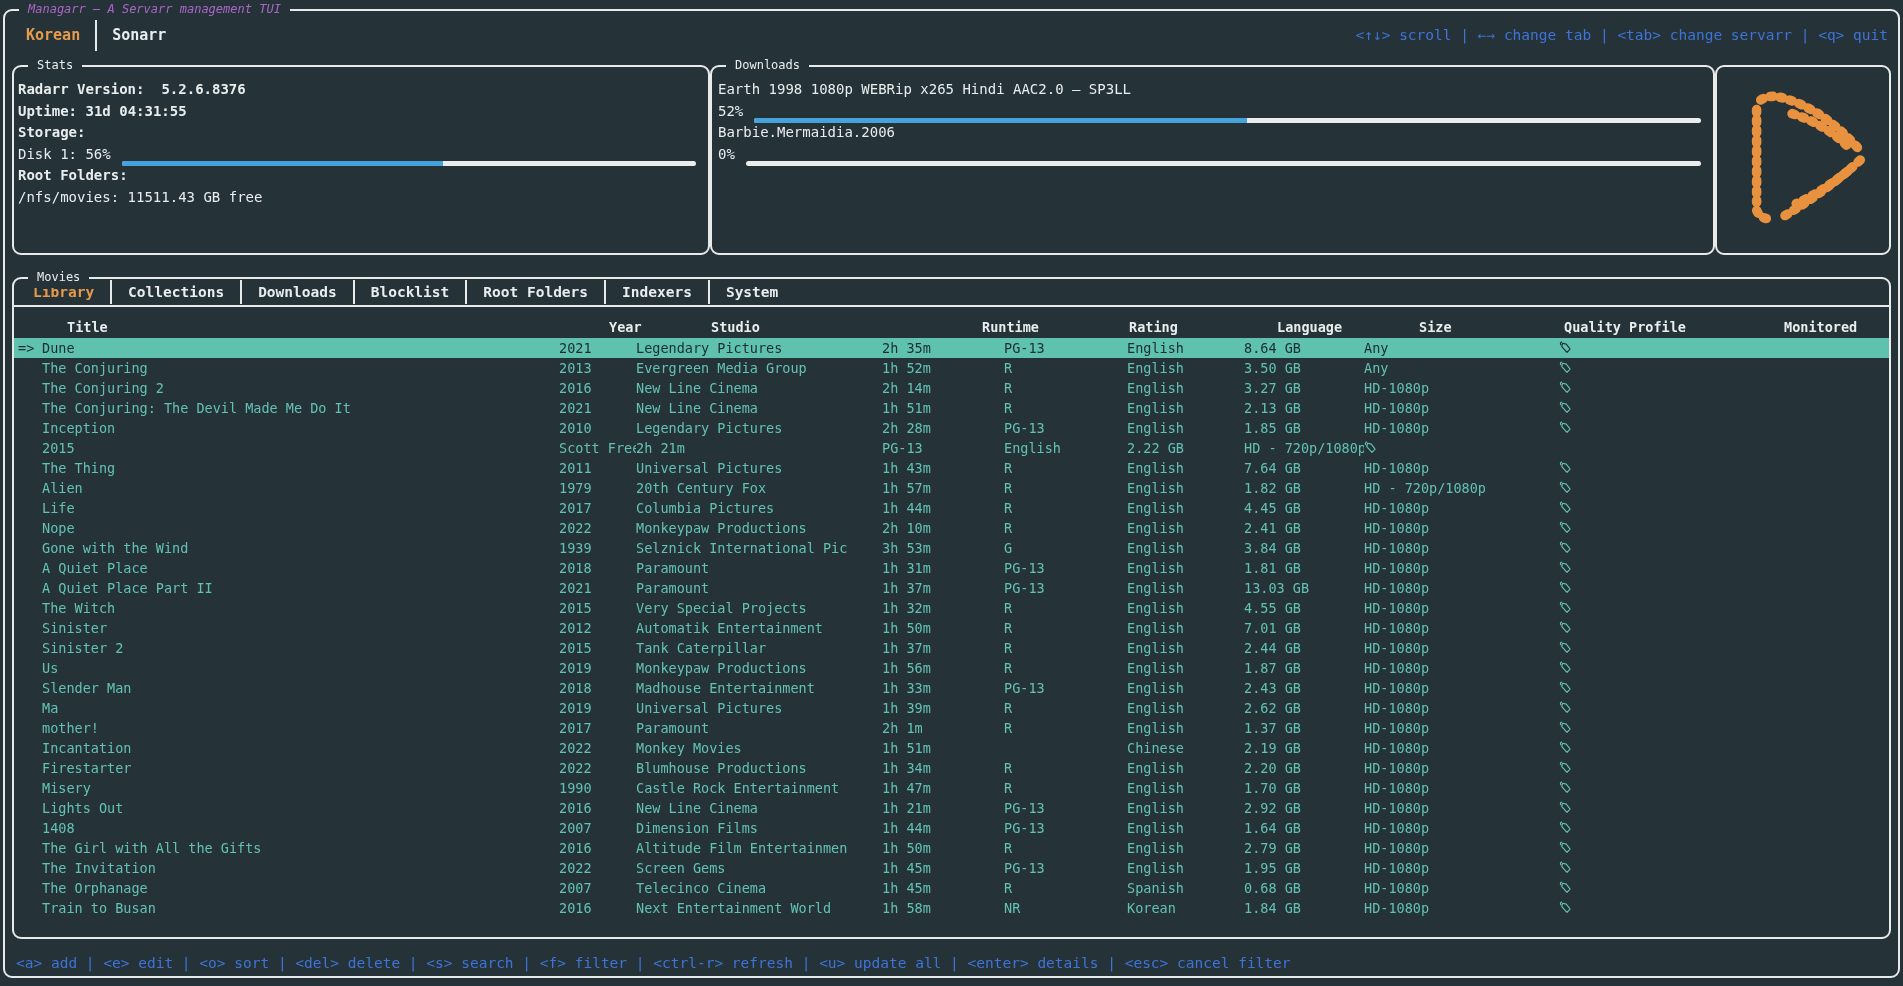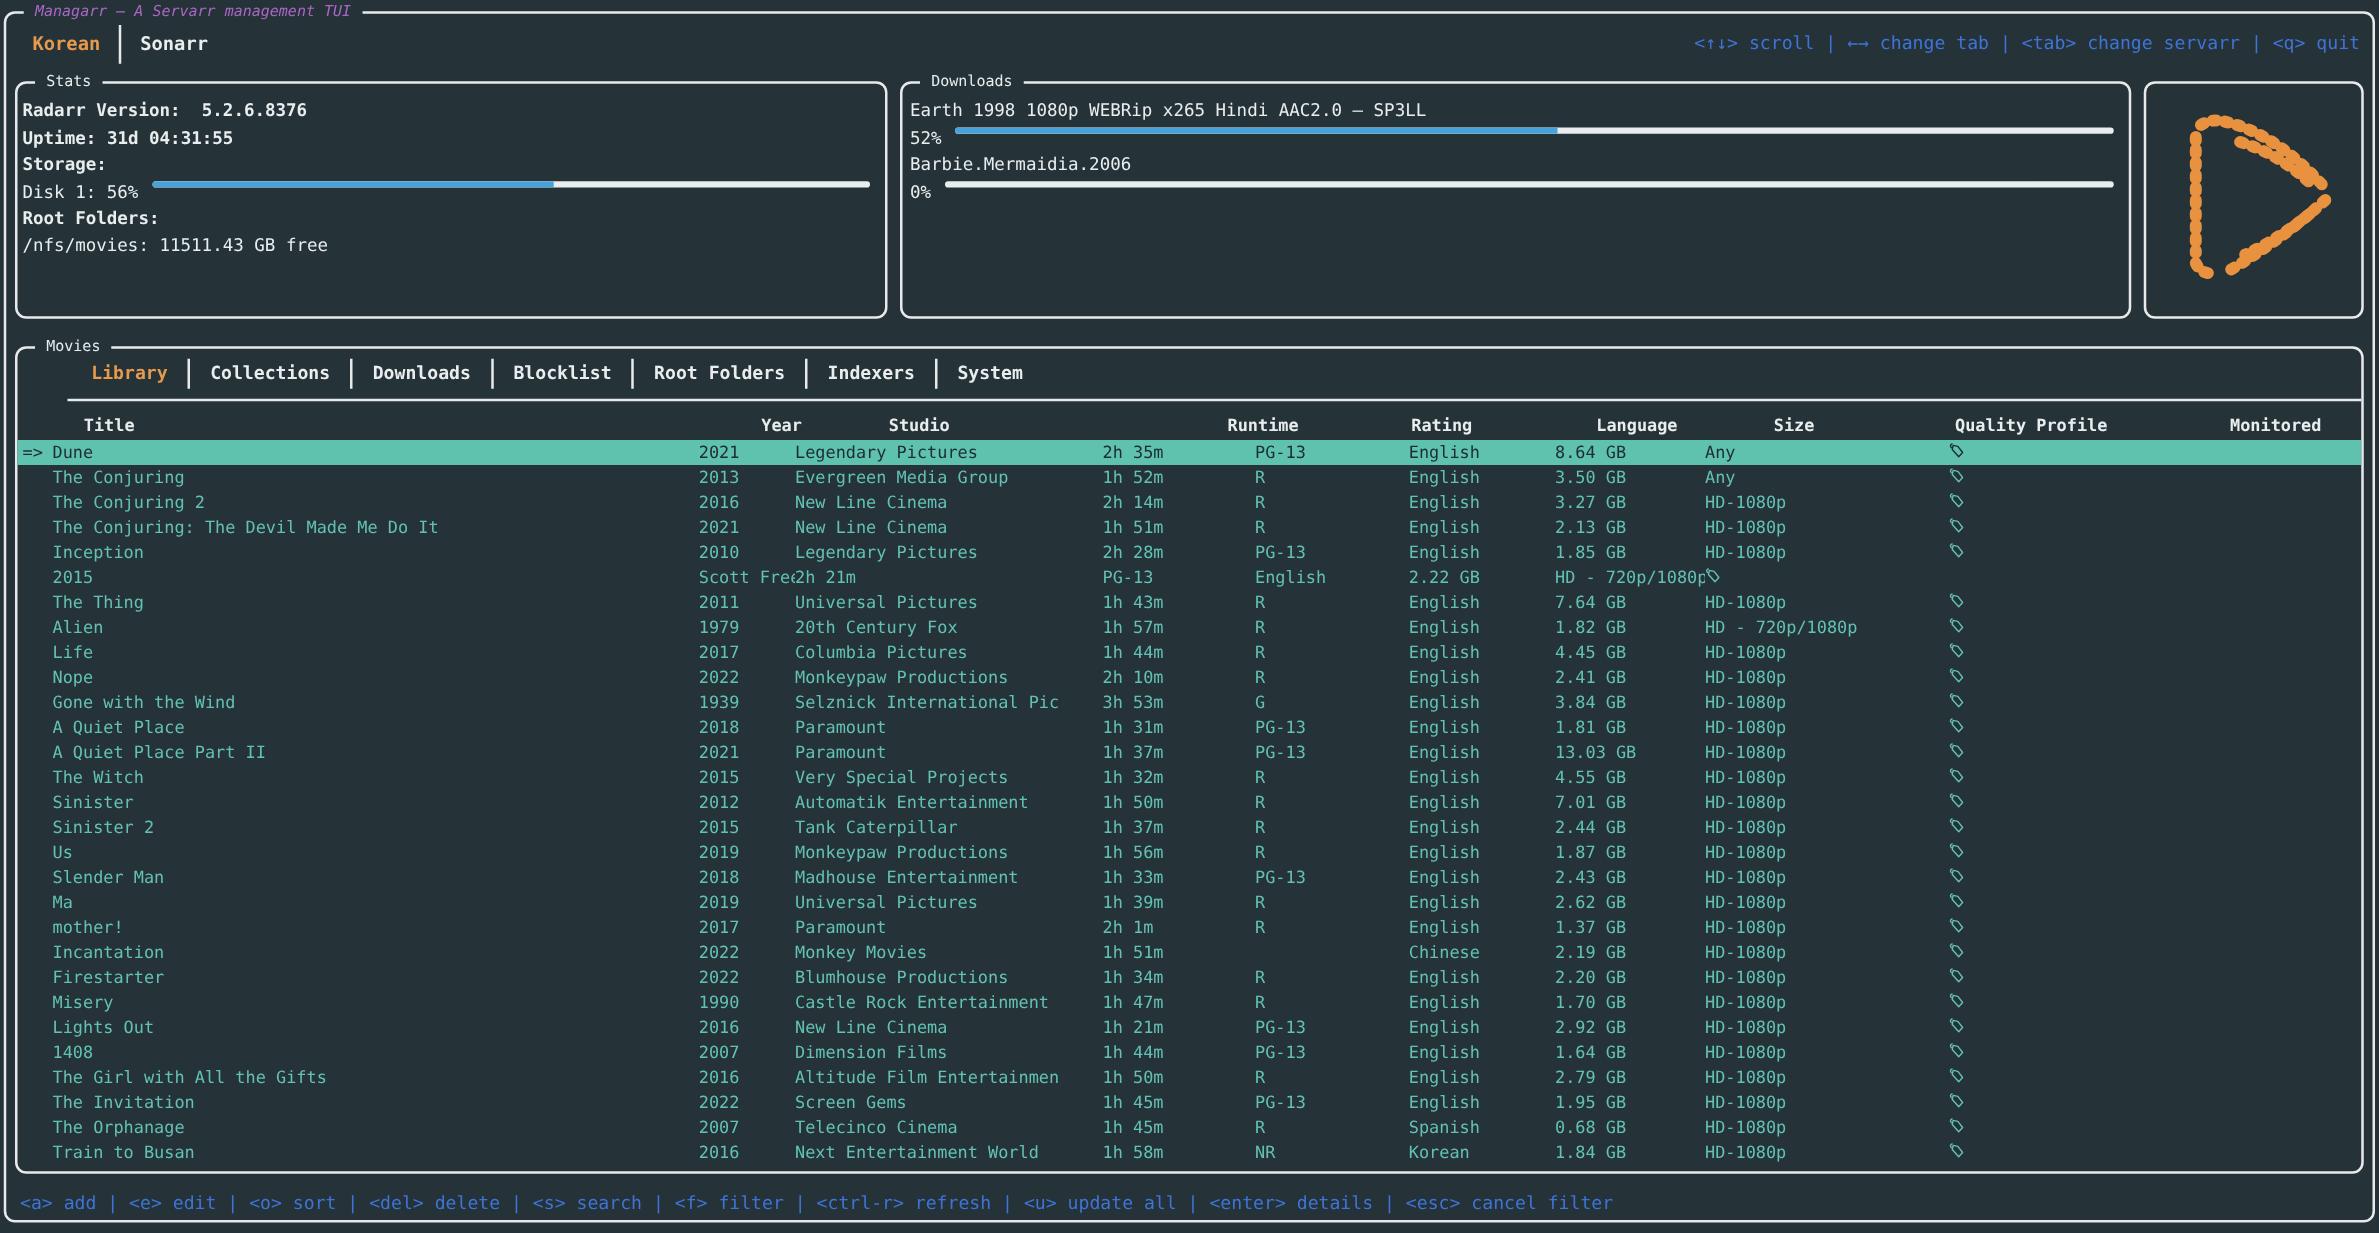--- a/index.html
+++ b/index.html
@@ -23,34 +23,34 @@
     padding:0 9px;font-weight:normal;font-size:12px;line-height:21px;white-space:pre;
   }
   .app-title{color:var(--purple);font-style:italic;}
   
   .topbar{display:flex;align-items:center;height:32px;margin:8px 10px 0 6px;}
   .servarr-tab{font-weight:bold;font-size:15px;padding:0 15px;white-space:pre;cursor:default;}
   .servarr-tab.active{color:var(--orange);}
   .vsep{width:2px;background:var(--border);align-self:stretch;}
   .help{margin-left:auto;color:var(--blue);font-size:14.5px;white-space:pre;}
   
-  .panels{display:flex;gap:10px;margin:14px 7px 0 7px;height:190px;}
+  .panels{display:flex;margin:14px 7px 0 7px;height:190px;}
   .box{border:2px solid var(--border);border-radius:9px;position:relative;background:var(--bg);}
   .stats{width:698px;padding:12px 12px 0 4px;}
   .dls{flex:1;padding:12px 12px 0 6px;}
   .logo-box{width:176px;display:flex;align-items:center;justify-content:center;}
-  .sline{font-size:14px;line-height:21.5px;display:flex;align-items:flex-start;white-space:pre;}
+  .sline{font-size:14px;line-height:21.5px;display:flex;align-items:flex-end;white-space:pre;}
   .b{font-weight:bold;}
   .gap2{margin-left:17px;}
   .gap1{margin-left:8.5px;}
   .pbar{flex:1;height:5px;background:var(--white);margin-left:11px;border-radius:3px;overflow:hidden;position:relative;top:1px;}
   .pfill{display:block;height:100%;background:var(--pblue);}
   
   .movies{margin:22px 7px 0 7px;height:662px;padding:0;}
-  .tabbar{display:flex;align-items:center;height:42px;border-bottom:2px solid var(--border);padding:0 3px;margin-left:40px;}
+  .tabbar{display:flex;align-items:center;height:28px;border-bottom:2px solid var(--border);padding:0 3px;}
   .mtab{font-weight:bold;font-size:14.5px;padding:0 16px;white-space:pre;cursor:default;}
   .mtab.active{color:var(--orange);}
   .tabbar .vsep{height:24px;align-self:center;}
   .trow{
     display:grid;height:20px;line-height:20px;font-size:13.5px;align-items:center;
     grid-template-columns:28px 517px 77px 246px 122px 123px 117px 120px 195px 123px 1fr;
   }
   .thead{margin-top:9px;height:22px;line-height:22px;font-weight:bold;color:var(--white);gap:25px;}
   .tbody .trow{color:var(--teal);}
   .tbody .trow.selected{background:var(--selbg);color:var(--selfg);}

